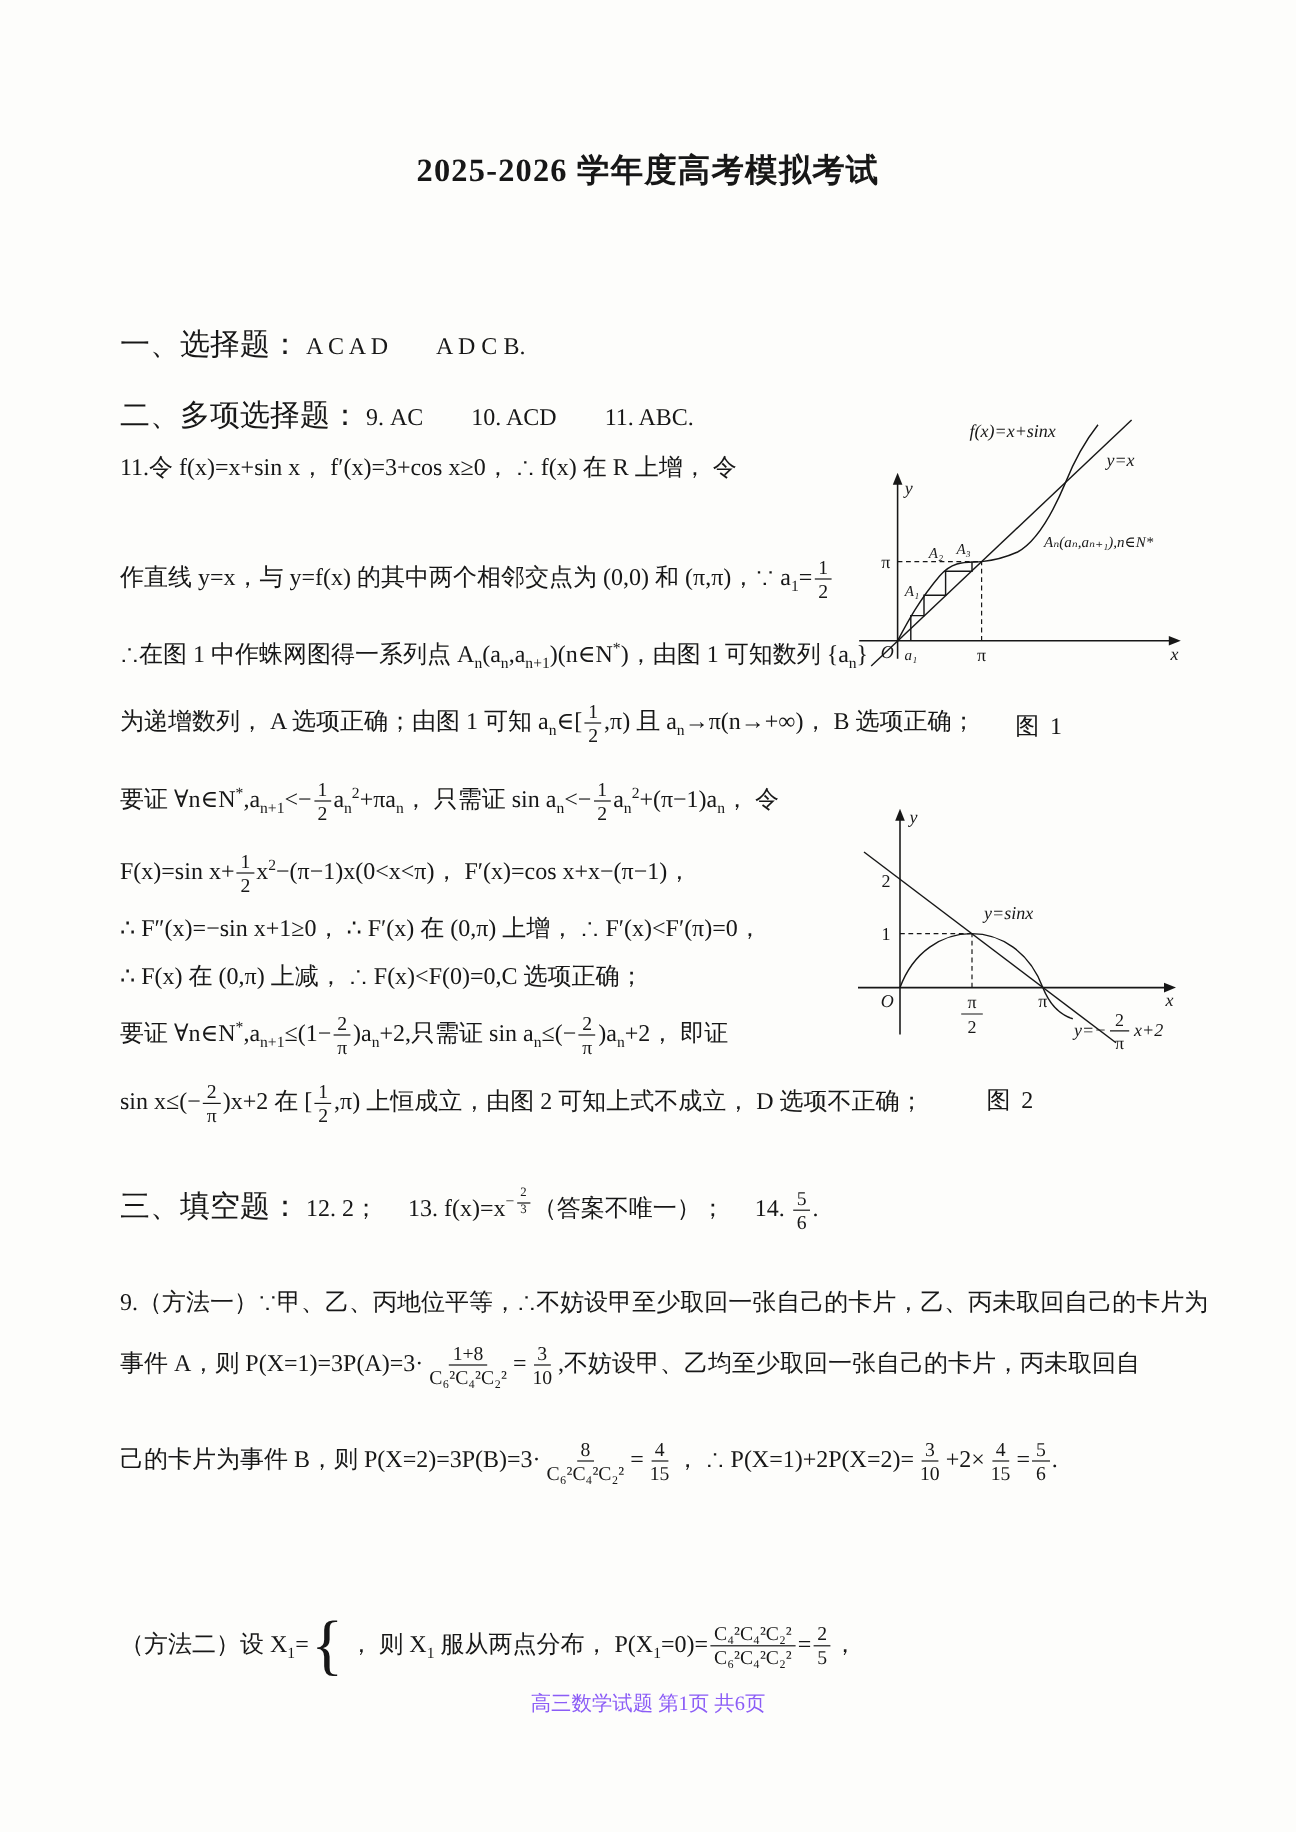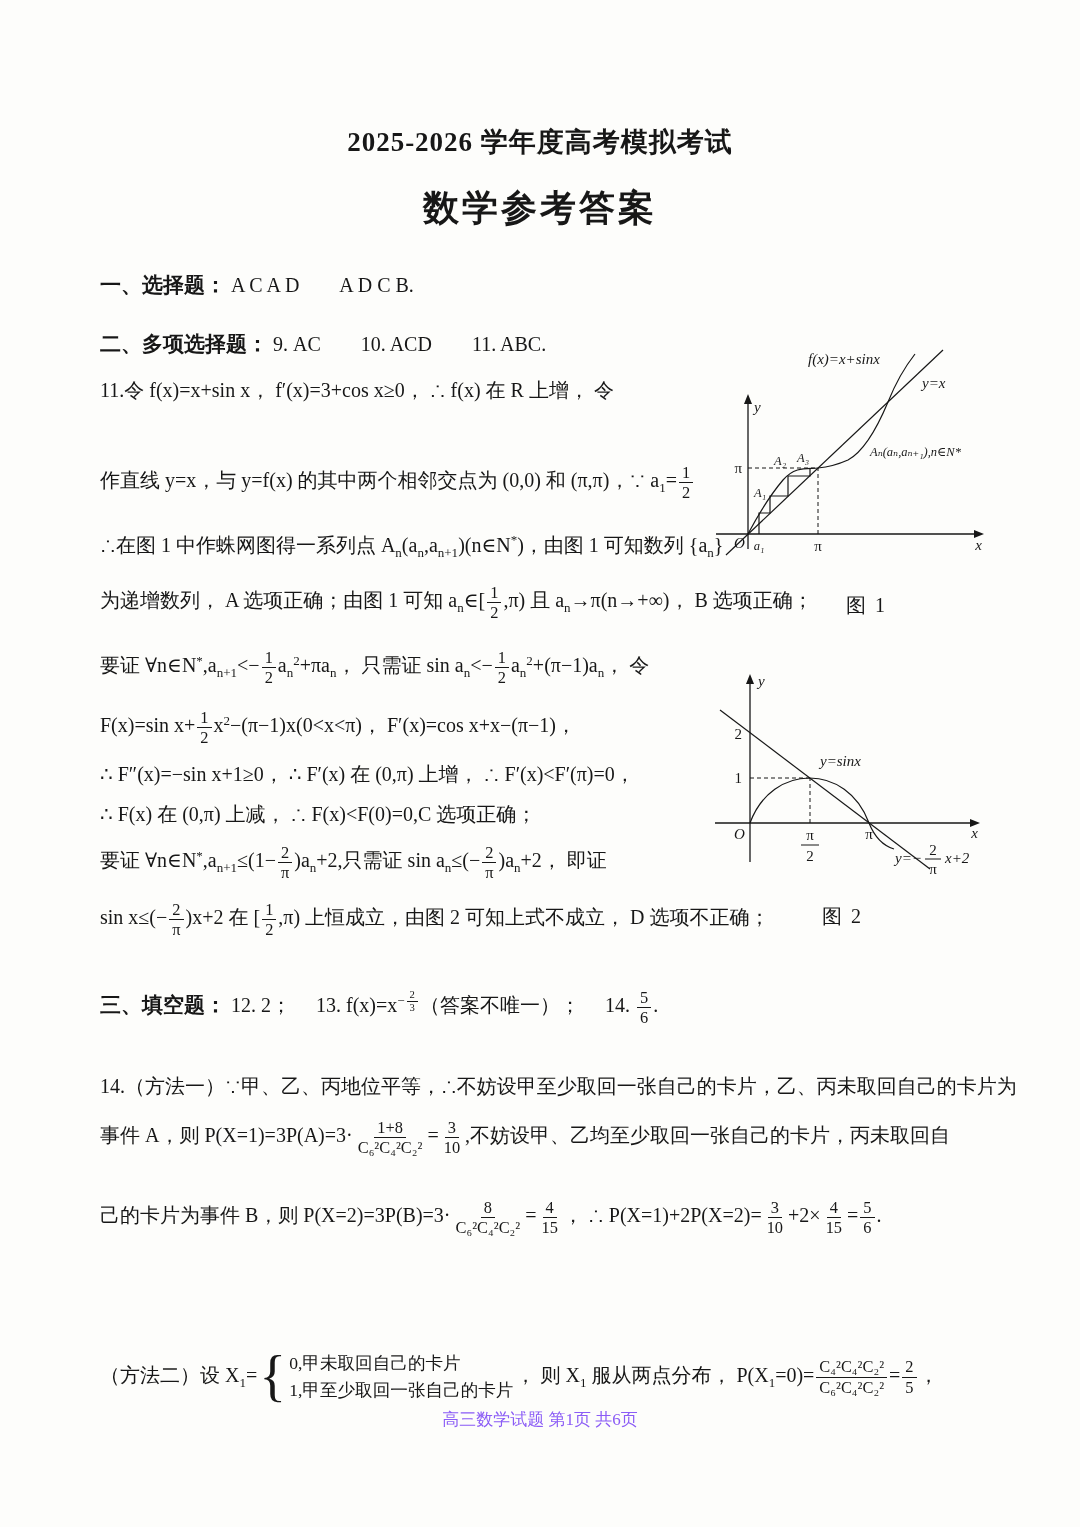--- a/index.html
+++ b/index.html
@@ -4,21 +4,21 @@
 <style>
   *{box-sizing:border-box}
   html,body{margin:0;padding:0;background:#cfcfcf}
   .page{position:relative;width:1080px;height:1527px;margin:0 auto;background:#fdfdfb;
         color:#171717;font-family:"Liberation Serif","DejaVu Serif",serif;overflow:hidden}
   .title{position:absolute;top:124px;left:0;width:100%;text-align:center;
          font-size:27px;font-weight:bold;letter-spacing:1px}
   .subtitle{position:absolute;top:184px;left:0;width:100%;text-align:center;
             font-size:36px;font-weight:bold;letter-spacing:3px}
   .line{position:absolute;left:100px;font-size:20px;line-height:1.45;white-space:nowrap}
-  .sec-label{font-weight:bold;font-size:21px}
+  .sec-label{font-weight:normal;font-size:25px}
   .sec-ans{font-size:20px}
   sup{font-size:0.65em;vertical-align:super}
   sub{font-size:0.65em;vertical-align:sub}
   .fr{display:inline-flex;flex-direction:column;align-items:center;vertical-align:middle;
       font-size:0.82em;line-height:1.18;margin:0 2px;text-align:center}
   .frn{display:block;border-bottom:1.4px solid #171717;padding:0 3px}
   .frd{display:block;padding:0 3px}
   .cases{display:inline-flex;align-items:center;vertical-align:middle;margin:0 2px}
   .cbr{font-size:2.8em;font-weight:300;line-height:0.78;margin-right:3px}
   .cls{display:inline-flex;flex-direction:column;font-size:0.88em;line-height:1.55;text-align:left}
@@ -33,21 +33,20 @@
   svg .it{font-style:italic}
   svg .sm{font-size:12.5px}
   .footer{position:absolute;top:1408px;left:0;width:100%;text-align:center;font-size:17px;color:#8b5cf6}
 </style>
 </head>
 <body>
 
 <div class="page">
 
   <div class="title">2025-2026 学年度高考模拟考试</div>
-  <div class="subtitle">数学参考答案</div>
 
   <div class="line" style="top:270px">
     <span class="sec-label">一、选择题：</span>
     <span class="sec-ans">A C A D　　A D C B.</span>
   </div>
 
   <div class="line" style="top:329px">
     <span class="sec-label">二、多项选择题：</span>
     <span class="sec-ans">9. AC　　10. ACD　　11. ABC.</span>
   </div>
@@ -144,21 +143,21 @@
     <span class="sec-label">三、填空题：</span>
     <span class="sec-ans">12. 2；　 13. f(x)=x<sup>−<span class="fr">
             <span class="frn">2</span>
             <span class="frd">3</span>
           </span></sup>（答案不唯一）；　 14. <span class="fr">
           <span class="frn">5</span>
           <span class="frd">6</span>
         </span>.</span>
   </div>
 
-  <div class="line" style="top:1072px">14.（方法一）∵甲、乙、丙地位平等，∴不妨设甲至少取回一张自己的卡片，乙、丙未取回自己的卡片为</div>
+  <div class="line" style="top:1072px">9.（方法一）∵甲、乙、丙地位平等，∴不妨设甲至少取回一张自己的卡片，乙、丙未取回自己的卡片为</div>
   <div class="line" style="top:1118px">事件 A，则 P(X=1)=3P(A)=3·<span class="fr">
         <span class="frn">1+8</span>
         <span class="frd">C₆²C₄²C₂²</span>
       </span>=<span class="fr">
         <span class="frn">3</span>
         <span class="frd">10</span>
       </span>,不妨设甲、乙均至少取回一张自己的卡片，丙未取回自</div>
   <div class="line" style="top:1198px">己的卡片为事件 B，则 P(X=2)=3P(B)=3·<span class="fr">
         <span class="frn">8</span>
         <span class="frd">C₆²C₄²C₂²</span>
@@ -170,24 +169,20 @@
         <span class="frd">10</span>
       </span>+2×<span class="fr">
         <span class="frn">4</span>
         <span class="frd">15</span>
       </span>=<span class="fr">
         <span class="frn">5</span>
         <span class="frd">6</span>
       </span>.</div>
   <div class="line" style="top:1350px">（方法二）设 X<sub>1</sub>=<span class="cases">
         <span class="cbr">{</span>
-        <span class="cls">
-          <span>0,甲未取回自己的卡片</span>
-          <span>1,甲至少取回一张自己的卡片</span>
-        </span>
       </span>， 则 X<sub>1</sub> 服从两点分布， P(X<sub>1</sub>=0)=<span class="fr">
         <span class="frn">C₄²C₄²C₂²</span>
         <span class="frd">C₆²C₄²C₂²</span>
       </span>=<span class="fr">
         <span class="frn">2</span>
         <span class="frd">5</span>
       </span>，</div>
 
   <div class="footer">高三数学试题  第1页 共6页</div>
 

